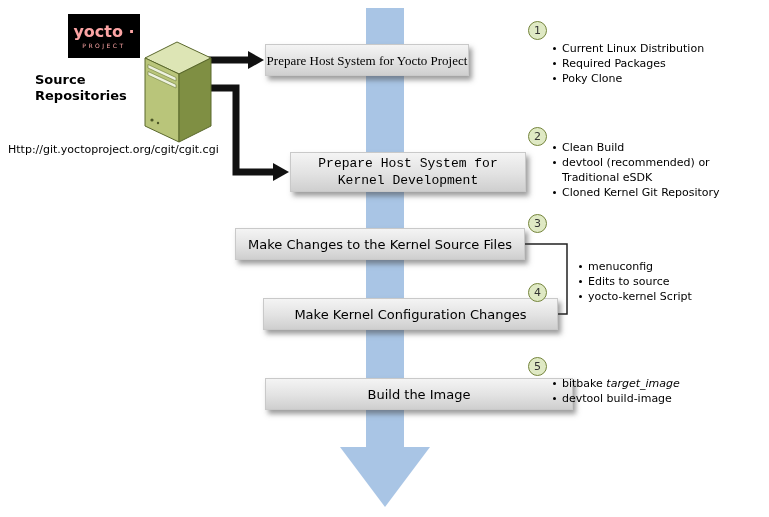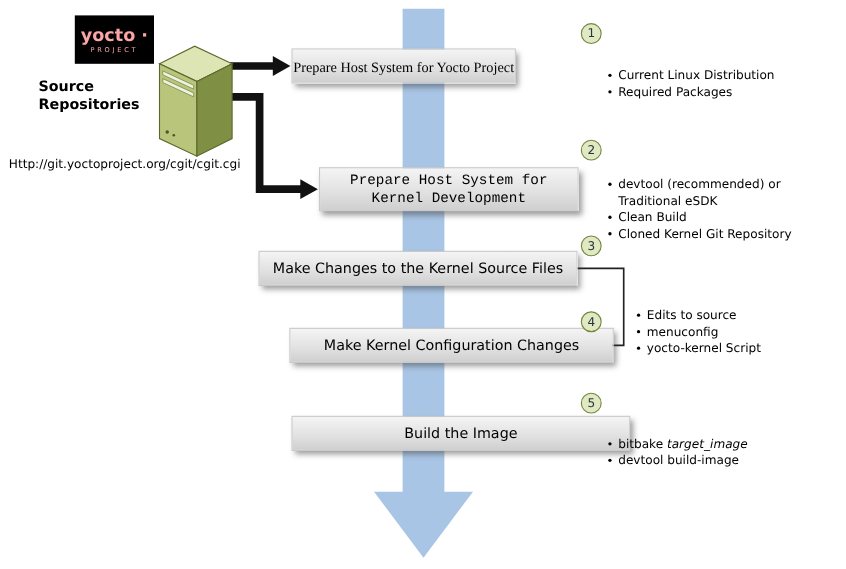--- a/index.html
+++ b/index.html
@@ -53,21 +53,21 @@
     background:var(--badge-fill,#dfe9c4);
     border:1.5px solid var(--badge-border,#75853c);
     color:#333; font-size:11px;
     display:flex; align-items:center; justify-content:center;
     left:528px;
   }
   .bdg1 { top:21px; }  .bdg2 { top:127px; } .bdg3 { top:214px; }
   .bdg4 { top:283px; } .bdg5 { top:357px; }
 
   
-  .blist { list-style:none; font-size:11px; line-height:15px;margin-top:20px; }
+  .blist { list-style:none; font-size:11px; line-height:15px; }
   .blist li { position:relative; padding-left:10px; }
   .blist li::before {
     content:""; position:absolute; left:1px; top:6px;
     width:3px; height:3px; border-radius:50%; background:#000;
   }
   .list1  { left:552px; top:41px;  width:185px; }
   .list2  { left:552px; top:140px; width:170px; }
   .list34 { left:578px; top:259px; width:165px; }
   .list5  { left:552px; top:376px; width:185px; }
   .it { font-style:italic; }
@@ -128,31 +128,32 @@
 
 <div class="abs badge bdg1">1</div>
 <div class="abs badge bdg2">2</div>
 <div class="abs badge bdg3">3</div>
 <div class="abs badge bdg4">4</div>
 <div class="abs badge bdg5">5</div>
 
 <ul class="abs blist list1">
   <li>Current Linux Distribution</li>
   <li>Required Packages</li>
+  <li>Poky Clone</li>
 </ul>
 
 <ul class="abs blist list2">
+  <li>Clean Build</li>
   <li>devtool (recommended) or Traditional eSDK</li>
-  <li>Clean Build</li>
   <li>Cloned Kernel Git Repository</li>
 </ul>
 
 <ul class="abs blist list34">
+  <li>menuconfig</li>
   <li>Edits to source</li>
-  <li>menuconfig</li>
   <li>yocto-kernel Script</li>
 </ul>
 
 <ul class="abs blist list5">
   <li>
     <span>bitbake </span><span class="it">target_image</span>
   </li>
   <li>devtool build-image</li>
 </ul>
 

